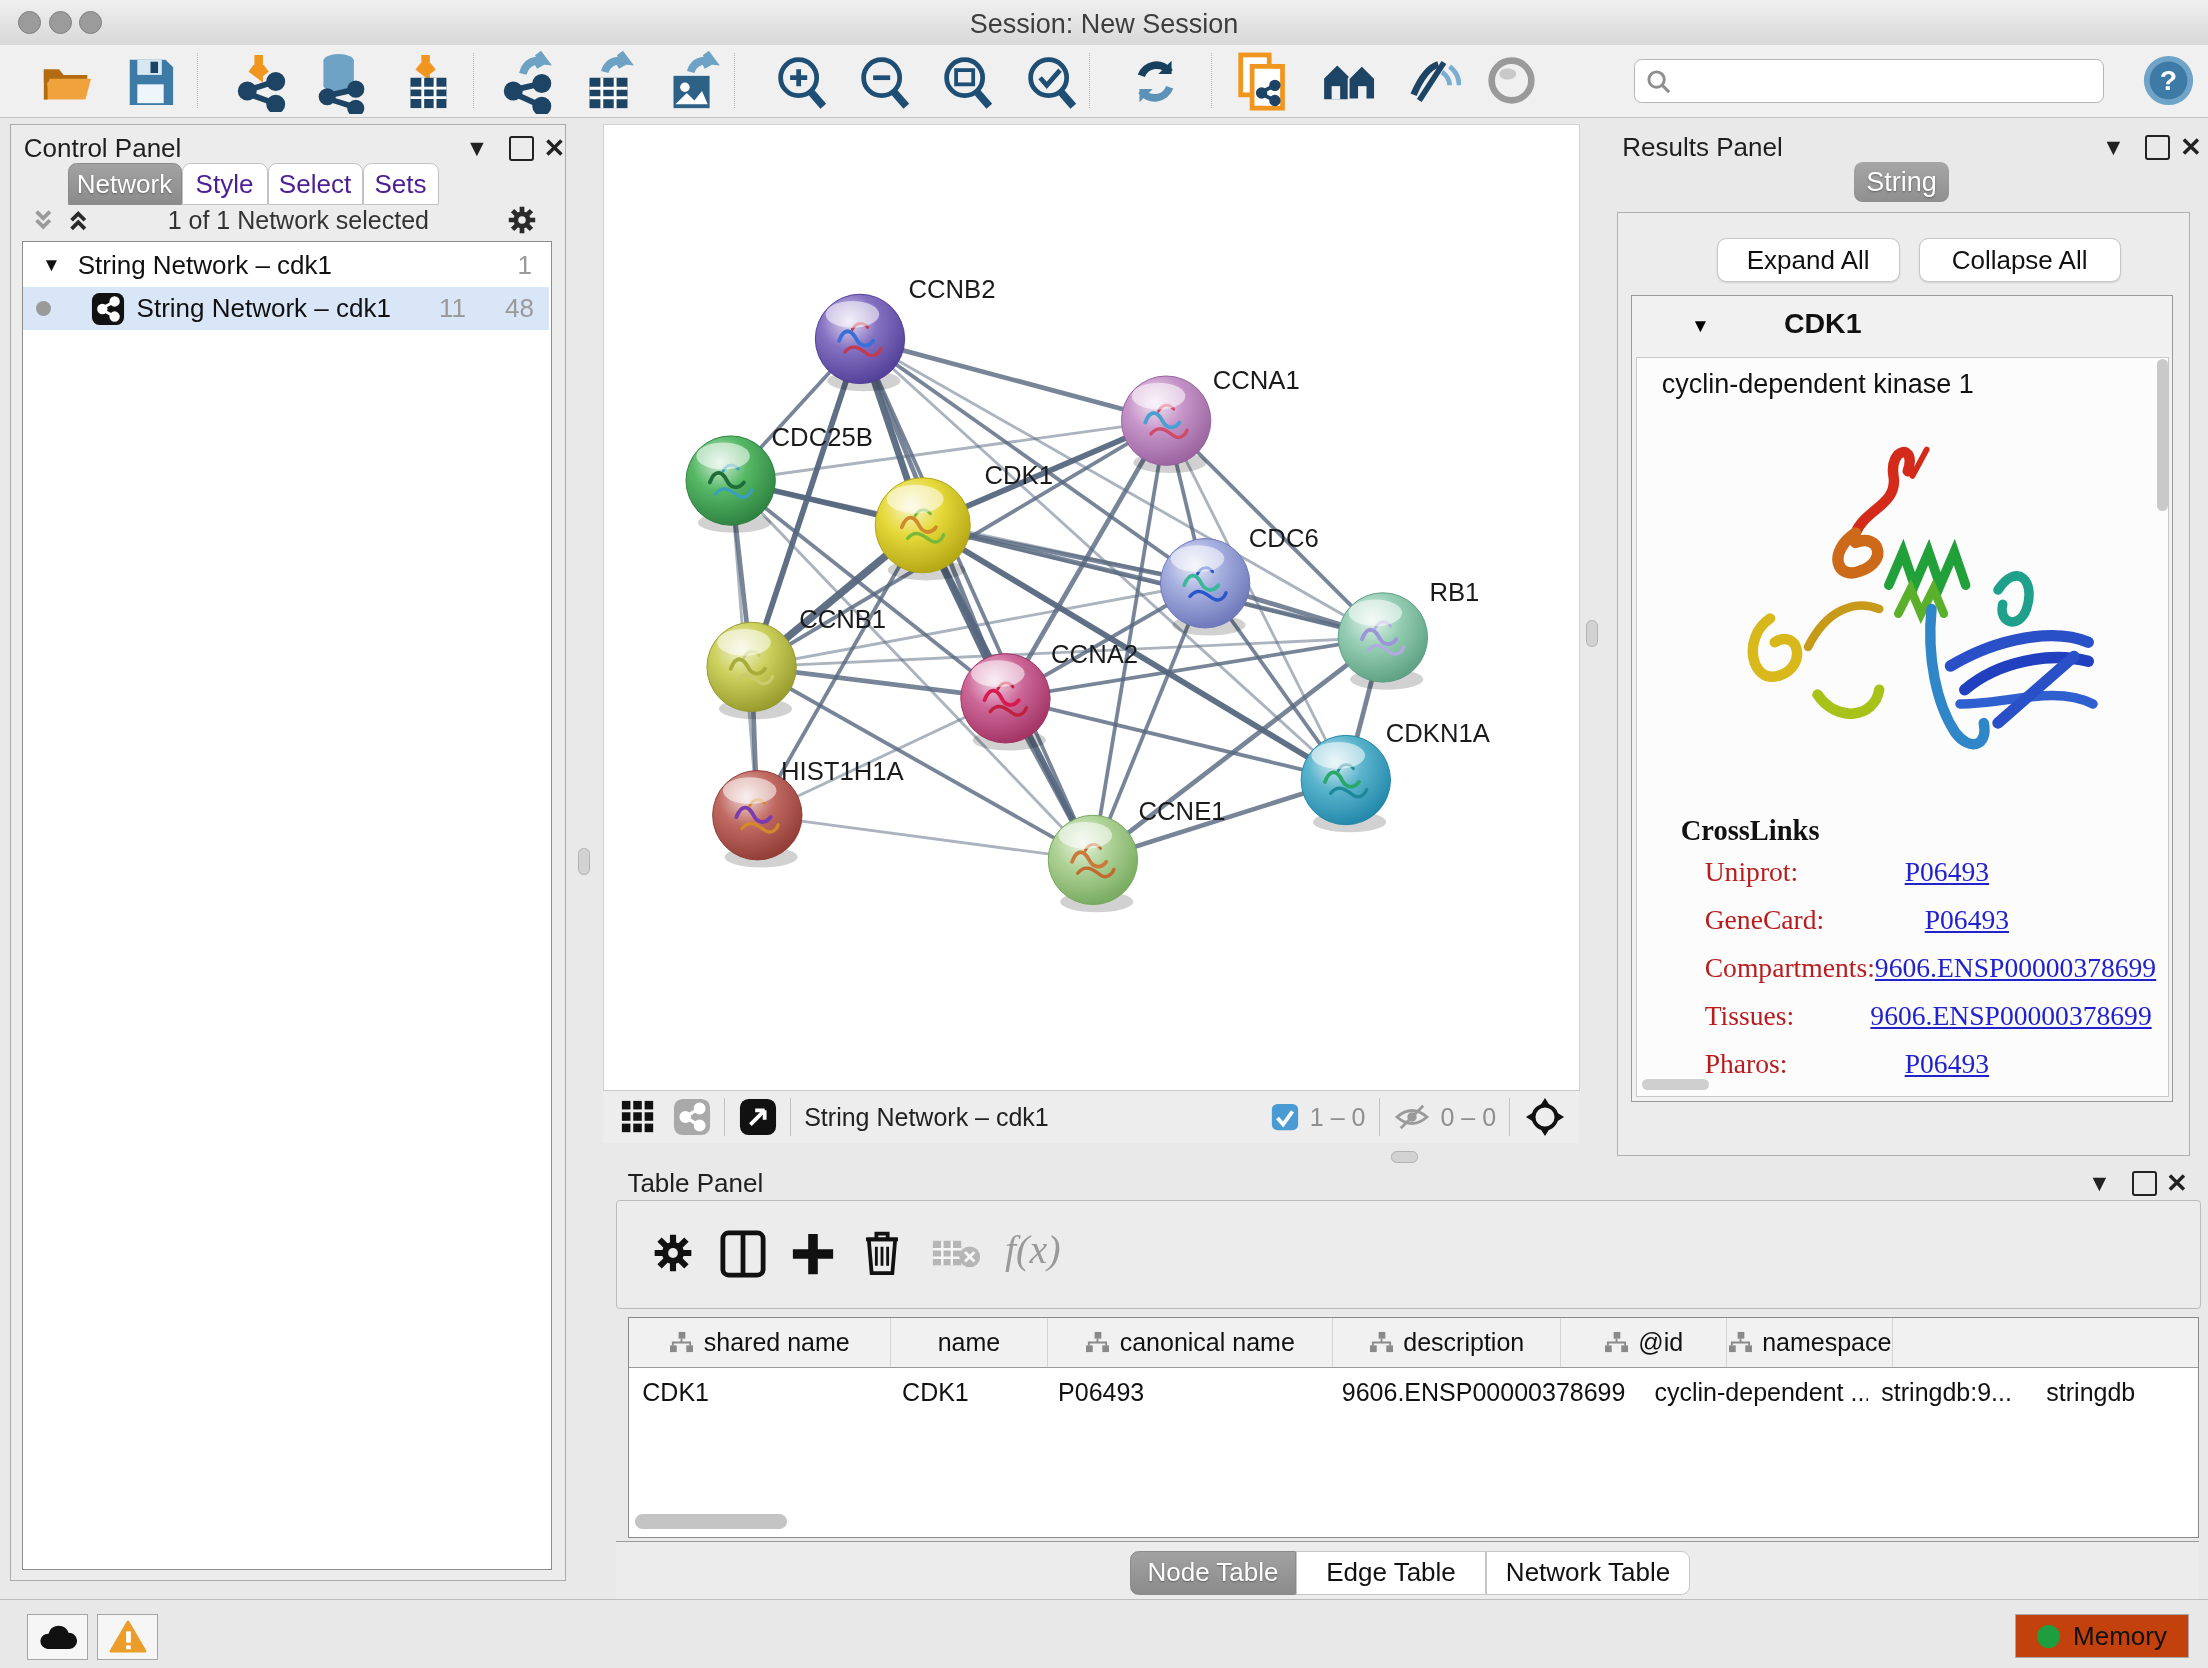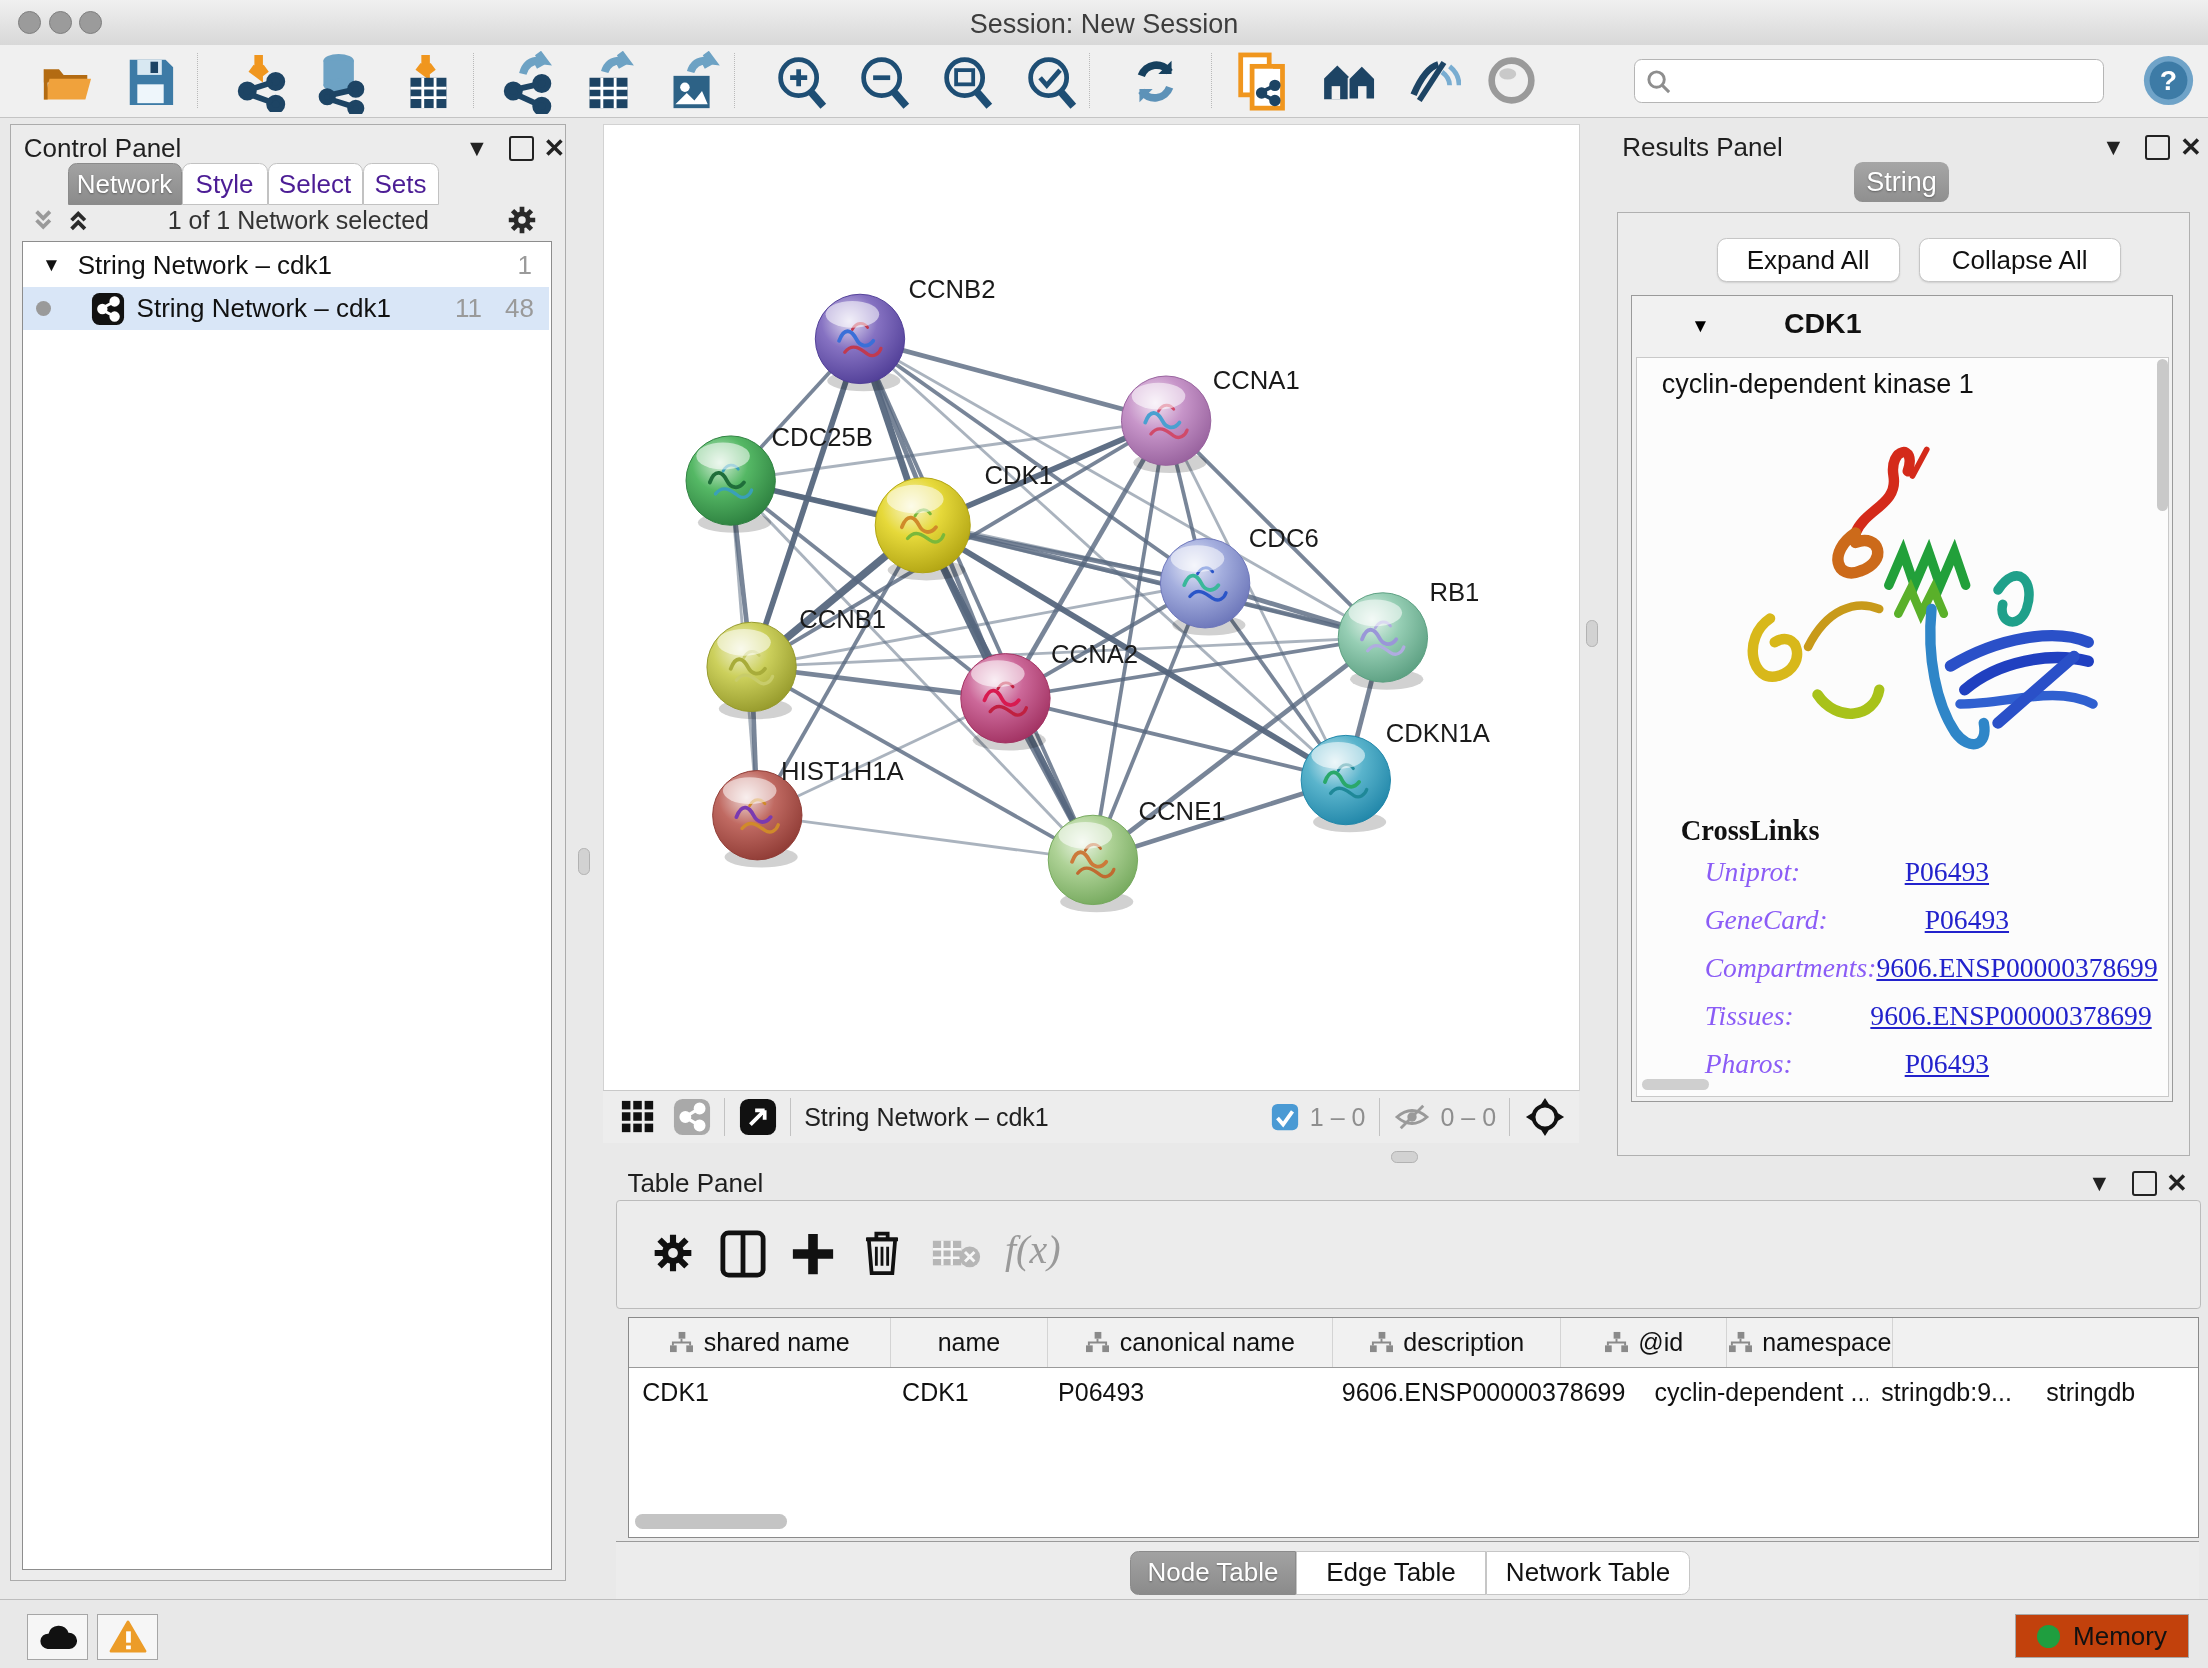--- a/index.html
+++ b/index.html
@@ -31,21 +31,21 @@
   .netbar{left:603px;top:1090px;width:976px;height:52px;background:#ededed;border-top:1px solid #c9c9c9;display:flex;align-items:center;}
   .nb-sep{width:0;height:38px;border-left:1px solid #c2c2c2;margin:0 13.3px;}
   .nb-num{color:#8e8e8e;font-size:25px;}
   
   .results{left:1609px;top:124px;width:590px;height:1032px;}
   .rp-outer{left:7.6px;top:88px;width:571px;height:942px;background:#ececec;border:1px solid #b0b0b0;}
   .rp-btn{height:42px;background:#fff;border:1px solid #c6c6c6;border-radius:9.5px;display:flex;align-items:center;justify-content:center;font-size:26px;color:#111;box-shadow:0 1px 1.9px rgba(0,0,0,.12);}
   .rp-inner{left:13.3px;top:82px;width:540px;height:805px;background:#f1f1f1;border:1px solid #9a9a9a;}
   .rp-sub{left:3.8px;top:61px;width:531px;height:738px;background:#fcfcfc;border:1px solid #c9c9c9;}
   .serif{font-family:"Liberation Serif",serif;}
-  .xl-label{font-size:27.6px;color:#8b5cf6;font-style:italic;}
+  .xl-label{font-size:27.6px;color:#b91c1c;}
   .xl-link{font-size:27.6px;color:#2222cc;text-decoration:underline;}
   
   .tp-toolbar{left:616px;top:1200px;width:1583px;height:107px;background:#ececec;border:1px solid #bbb;border-radius:3.8px;}
   .table-wrap{left:628px;top:1317px;width:1569px;height:219px;background:#fff;border:1px solid #8a8a8a;}
   .thead{display:flex;height:49px;background:#f1f1f1;border-bottom:1px solid #9a9a9a;}
   .th{display:flex;align-items:center;justify-content:center;gap:9.5px;font-size:25px;color:#111;border-right:1px solid #d4d4d4;overflow:hidden;white-space:nowrap;}
   .trow{display:flex;height:48px;background:#fff;}
   .td{display:flex;align-items:center;font-size:25px;color:#111;padding-left:13.3px;overflow:hidden;white-space:nowrap;}
   .hscroll{left:635px;top:1514px;width:152px;height:15px;border-radius:7.6px;background:#c4c4c4;}
   .statusbar{left:0;top:1599px;width:2208px;height:69px;background:#e8e8e8;border-top:1px solid #bdbdbd;}
@@ -244,21 +244,21 @@
           <rect x="1" y="1" width="34" height="34" rx="8" fill="#111"></rect>
           <g stroke="#fff" stroke-width="3" fill="#fff">
               <circle cx="12" cy="18" r="4"></circle>
               <circle cx="25" cy="10" r="4"></circle>
               <circle cx="25" cy="26" r="4"></circle>
               <path d="M14 16 L23 11 M14 20 L23 25" fill="none"></path>
             </g>
         </svg>
         <span style="margin-left:11.4px;">String Network – cdk1</span>
         <span class="count" style="margin-left:auto;">11</span>
-        <span class="count" style="margin-left:23px;margin-right:15px;">48</span>
+        <span class="count" style="margin-left:39px;margin-right:15px;">48</span>
       </div>
     </div>
   </div>
 
   <div class="abs netview">
     <svg id="network-svg" width="975" height="965" viewBox="0 0 1025 1015">
         <defs>
           <radialGradient id="g0" cx="38%" cy="30%" r="75%">
       <stop offset="0%" stop-color="rgb(225,220,240)"></stop>
       <stop offset="42%" stop-color="#8672c2"></stop>

